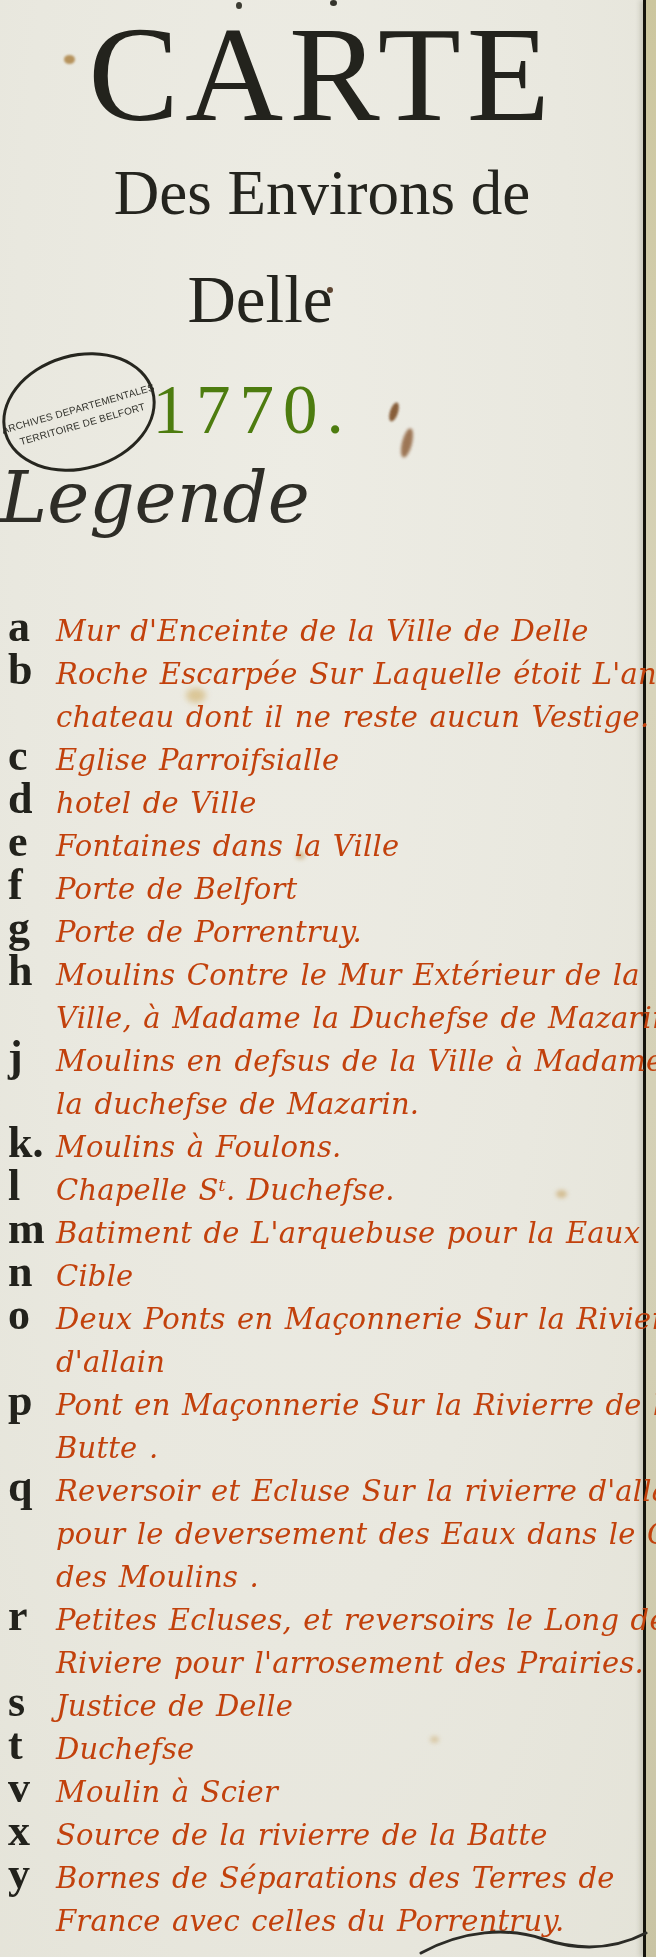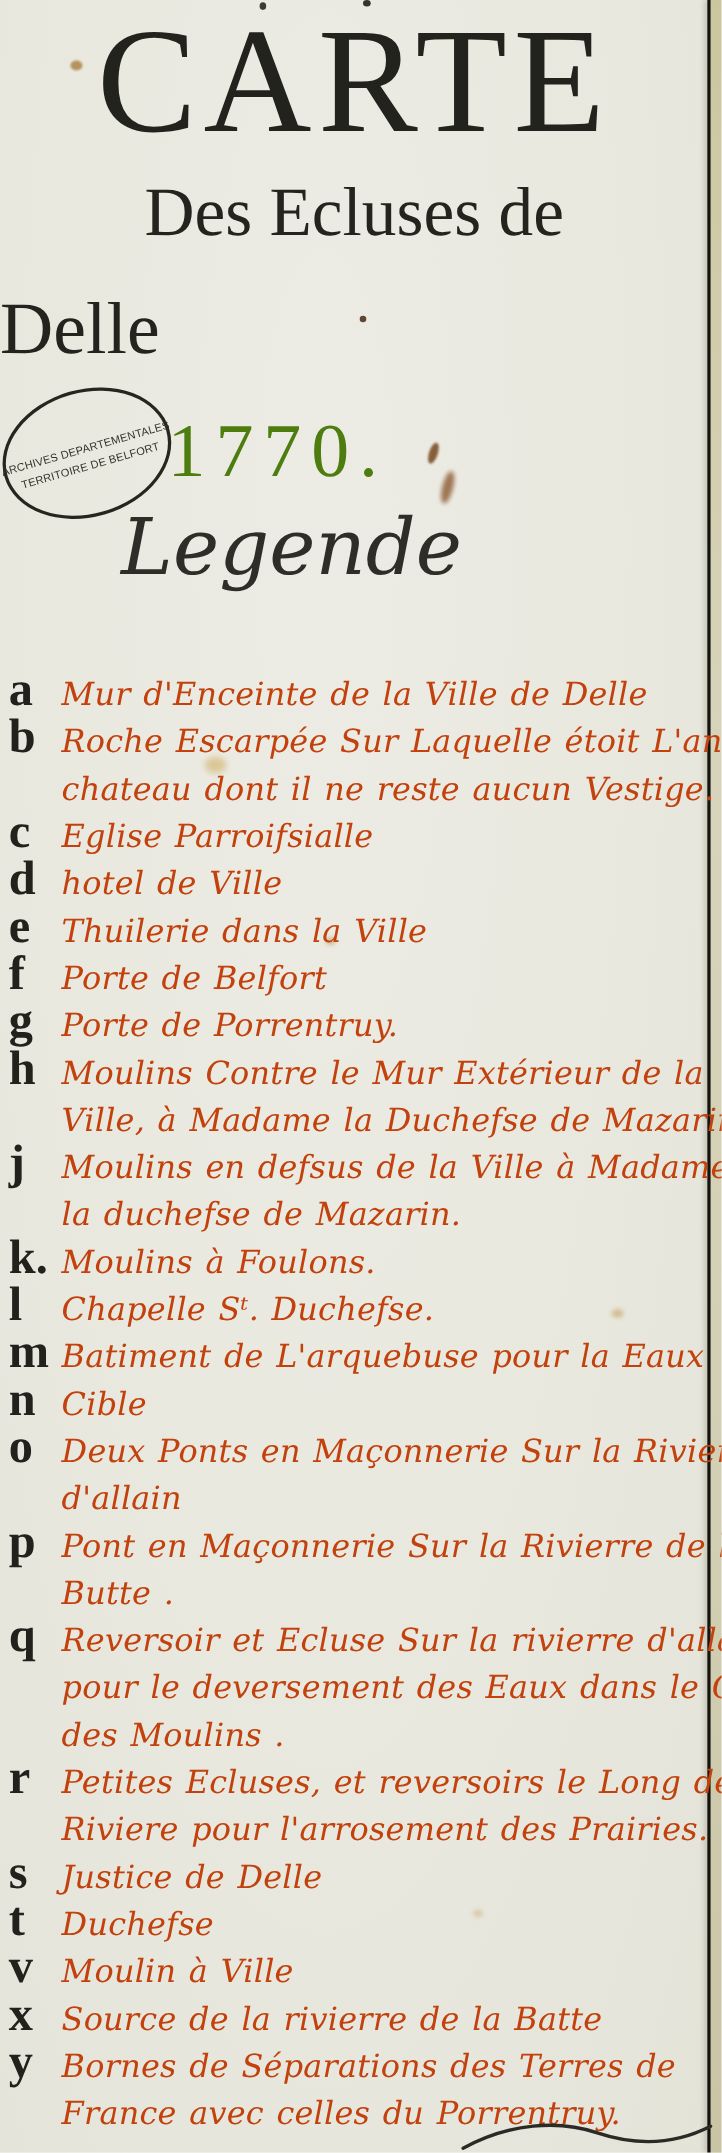--- a/index.html
+++ b/index.html
@@ -28,33 +28,33 @@
     color: #23231d;
   }
   .title-sub {
     top: 153px; left: 0; width: 644px;
     text-align: center;
     font-size: 63px; line-height: 1.3;
     color: #24241e;
   }
   .title-place {
     top: 256px; left: 0; width: 520px;
-    text-align: left;
+    text-align: center;
     font-size: 67px; line-height: 1.3;
     color: #24241e;
   }
   .year {
     top: 366px; left: 0; width: 505px;
     text-align: center;
     font-size: 69px; line-height: 1.3; letter-spacing: 9px;
     color: #4d7c0f;
   }
   .legend-heading {
     top: 452px; left: 0; width: 530px;
-    text-align: center;
+    text-align: left;
     font-family: "DejaVu Serif", serif; font-style: italic;
     font-size: 71px; line-height: 1.3;
     color: #2e2d27;
   }
 
   
   .stamp {
     left: 1px; top: 354px; width: 156px; height: 116px;
     border: 3px solid #26261f;
     border-radius: 50%;
@@ -113,21 +113,21 @@
 <div class="stain st3"></div>
 <div class="stain st4"></div>
 <div class="stain st5"></div>
 <div class="stain st6"></div>
 <div class="stain st7"></div>
 <div class="stain st8"></div>
 <div class="stain st9"></div>
 <div class="stain st10"></div>
 
 <div class="abs title-main">CARTE</div>
-<div class="abs title-sub">Des Ecluses de</div>
+<div class="abs title-sub">Des Environs de</div>
 <div class="abs title-place">Delle</div>
 <div class="abs year">1770.</div>
 
 <div class="abs stamp">
   <span class="stamp-line">ARCHIVES DEPARTEMENTALES</span>
   <span class="stamp-line">TERRITOIRE DE BELFORT</span>
 </div>
 
 <div class="abs legend-heading">Legende</div>
 
@@ -144,21 +144,21 @@
   <div class="entry">
     <span class="entry-letter">c</span>
     <span class="entry-text">Eglise Parroifsialle</span>
   </div>
   <div class="entry">
     <span class="entry-letter">d</span>
     <span class="entry-text">hotel de Ville</span>
   </div>
   <div class="entry">
     <span class="entry-letter">e</span>
-    <span class="entry-text">Thuilerie dans la Ville</span>
+    <span class="entry-text">Fontaines dans la Ville</span>
   </div>
   <div class="entry">
     <span class="entry-letter">f</span>
     <span class="entry-text">Porte de Belfort</span>
   </div>
   <div class="entry">
     <span class="entry-letter">g</span>
     <span class="entry-text">Porte de Porrentruy.</span>
   </div>
   <div class="entry">
@@ -211,21 +211,21 @@
   <div class="entry">
     <span class="entry-letter">s</span>
     <span class="entry-text">Justice de Delle</span>
   </div>
   <div class="entry">
     <span class="entry-letter">t</span>
     <span class="entry-text">Duchefse</span>
   </div>
   <div class="entry">
     <span class="entry-letter">v</span>
-    <span class="entry-text">Moulin à Ville</span>
+    <span class="entry-text">Moulin à Scier</span>
   </div>
   <div class="entry">
     <span class="entry-letter">x</span>
     <span class="entry-text">Source de la rivierre de la Batte</span>
   </div>
   <div class="entry">
     <span class="entry-letter">y</span>
     <span class="entry-text">Bornes de Séparations des Terres de
 France avec celles du Porrentruy.</span>
   </div>

